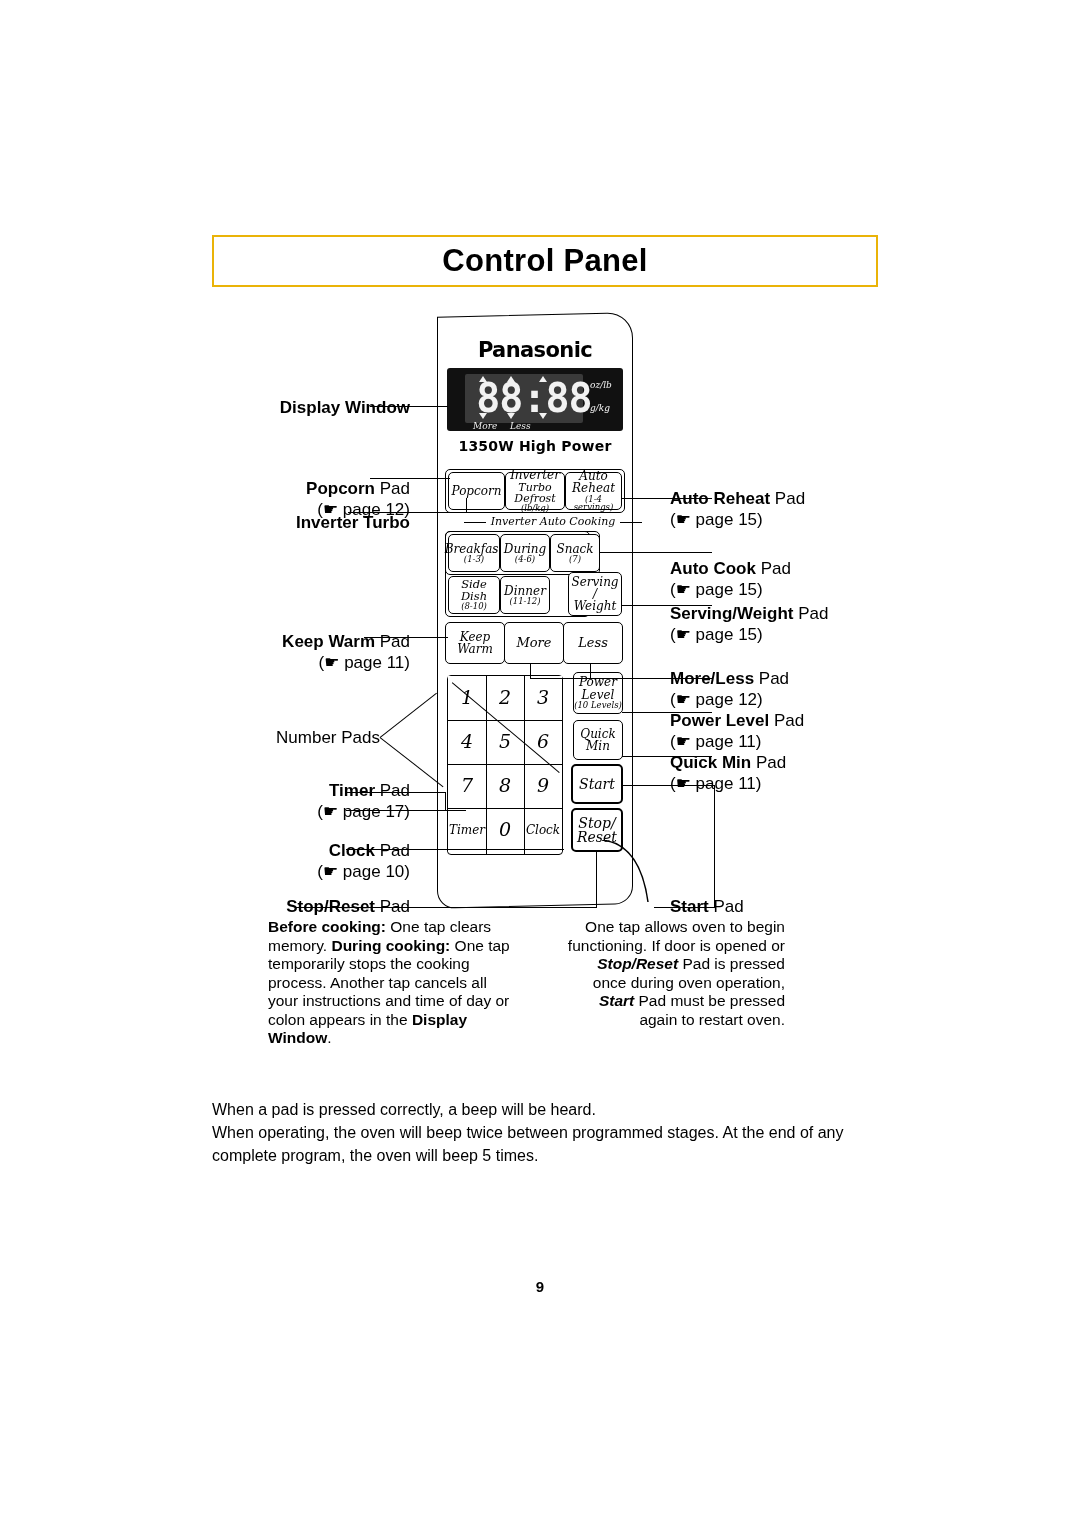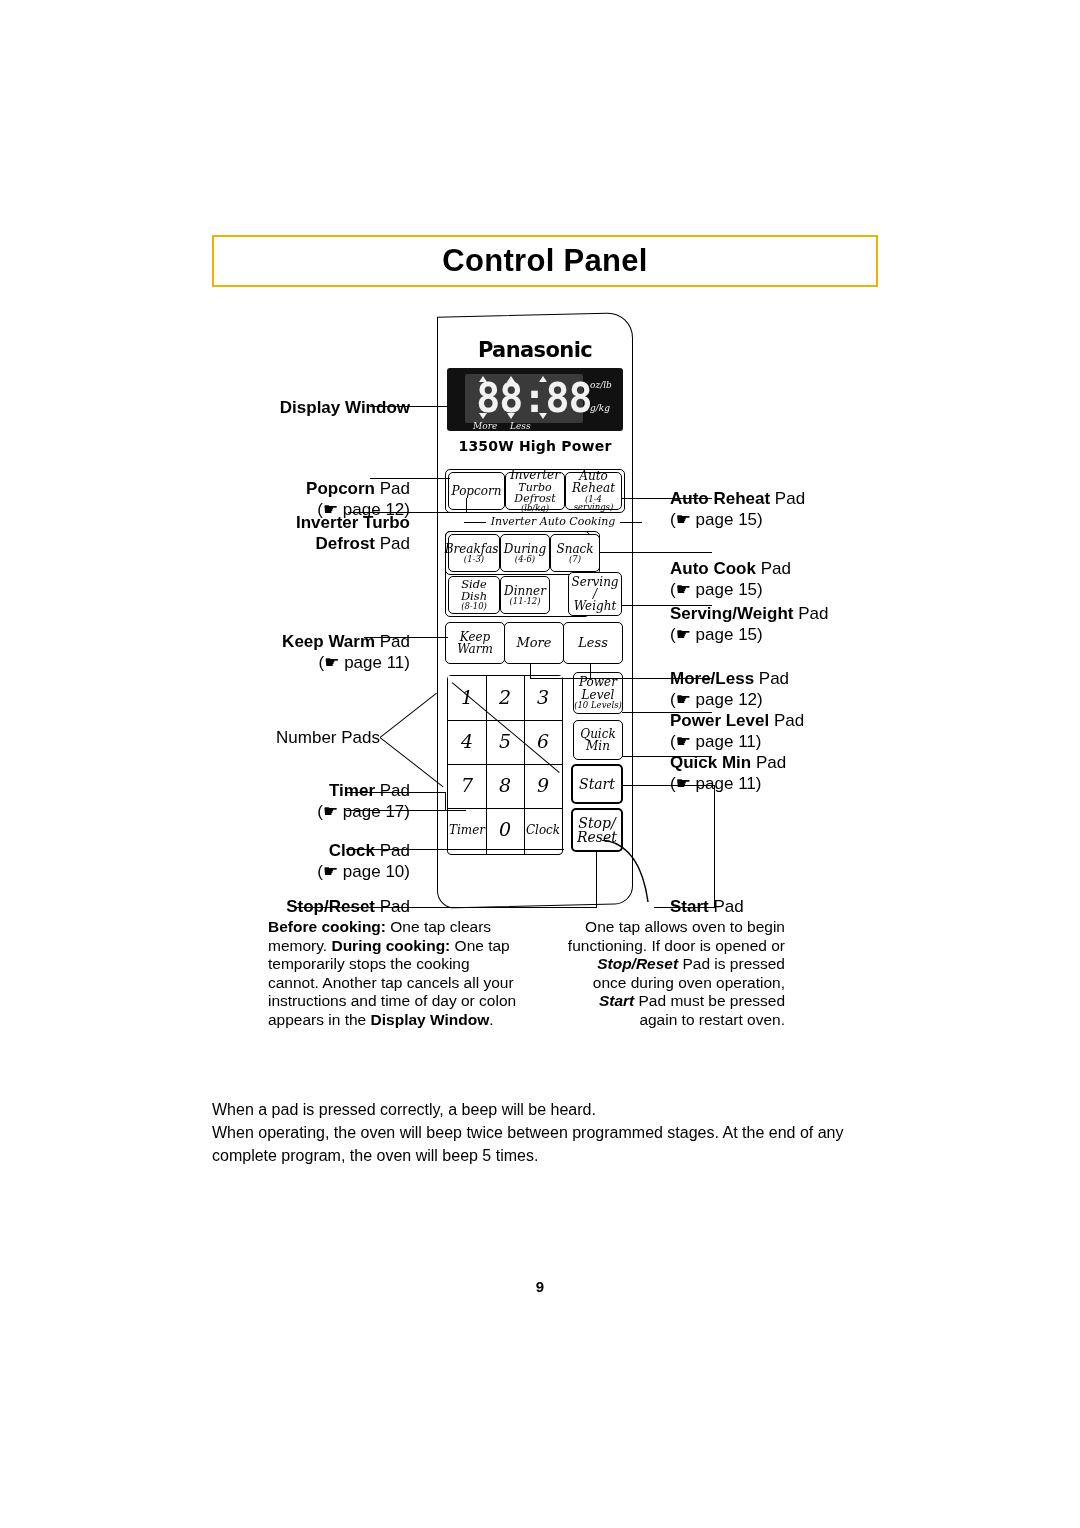--- a/index.html
+++ b/index.html
@@ -319,21 +319,20 @@
   <b>Display Window</b>
 </div>
 
 <div class="callout left-callout" style="left:90px; top:478px; width:320px;">
   <b>Popcorn</b><span> Pad</span>
   <span class="pg">(☛ page 12)</span>
 </div>
 
 <div class="callout left-callout" style="left:90px; top:512px; width:320px;">
   <b>Inverter Turbo</b>
-  <span class="pg"><b>Defrost</b><span> Pad</span></span>
 </div>
 
 <div class="callout left-callout" style="left:90px; top:631px; width:320px;">
   <b>Keep Warm</b><span> Pad</span>
   <span class="pg">(☛ page 11)</span>
 </div>
 
 <div class="callout left-callout" style="left:90px; top:727px; width:290px;">
   <span>Number Pads</span>
 </div>
@@ -381,21 +380,21 @@
   <b>Quick Min</b><span> Pad</span>
   <span class="pg">(☛ page 11)</span>
 </div>
 
 <div class="callout right-callout" style="left:670px; top:896px;">
   <b>Start</b><span> Pad</span>
 </div>
 
 <div id="desc-left">
   <b>Before cooking:</b><span> One tap clears memory.</span>
-  <b>During cooking:</b><span> One tap temporarily stops the cooking cannot. Another tap cancels all your instructions and time of day or colon appears in the </span><b>Display Window</b><span>.</span>
+  <b>During cooking:</b><span> One tap temporarily stops the cooking process. Another tap cancels all your instructions and time of day or colon appears in the </span><b>Display Window</b><span>.</span>
 </div>
 
 <div id="desc-right">
   <span>One tap allows oven to begin functioning. If door is opened or </span><i>Stop/Reset</i><span> Pad is pressed once during oven operation, </span><i>Start</i><span> Pad must be pressed again to restart oven.</span>
 </div>
 
 <div id="beep">
   <p>When a pad is pressed correctly, a beep will be heard.</p>
   <p>When operating, the oven will beep twice between programmed stages. At the end of any complete program, the oven will beep 5 times.</p>
 </div>

